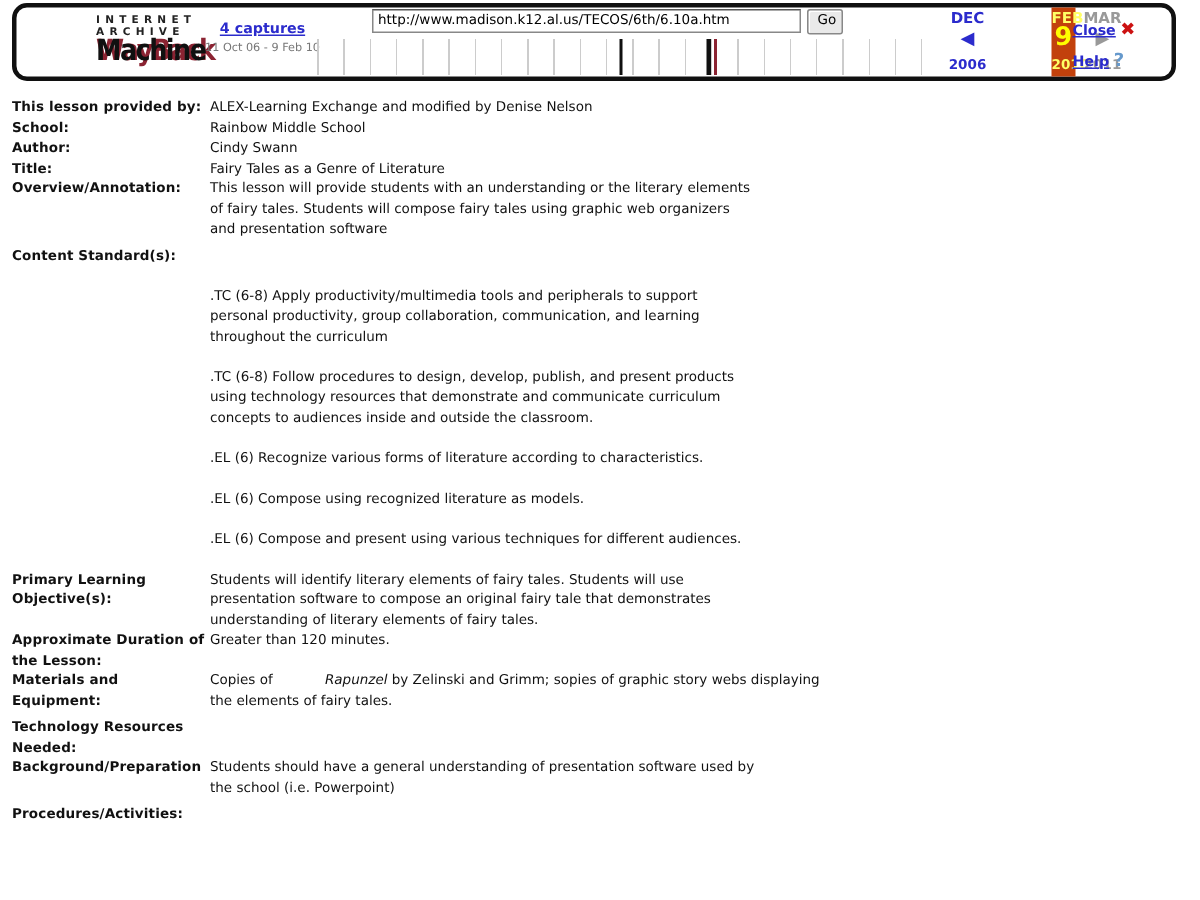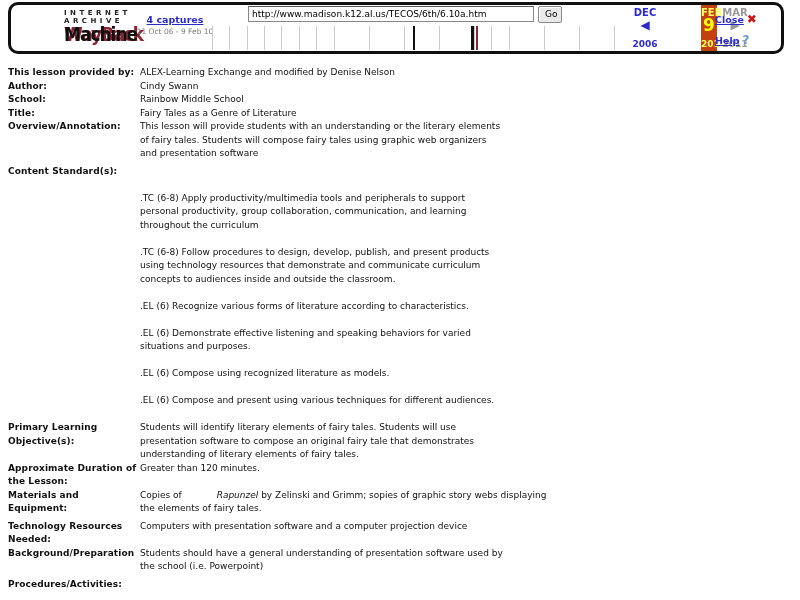--- a/index.html
+++ b/index.html
@@ -119,26 +119,26 @@
   </div>
 </div>
 
 <div class="doc">
 
   <div class="drow">
     <div class="dlabel">This lesson provided by:</div>
     <div class="dvalue">ALEX-Learning Exchange and modified by Denise Nelson</div>
   </div>
   <div class="drow">
+    <div class="dlabel">School:</div>
+    <div class="dvalue">Rainbow Middle School</div>
+  </div>
+  <div class="drow">
     <div class="dlabel">Author:</div>
     <div class="dvalue">Cindy Swann</div>
-  </div>
-  <div class="drow">
-    <div class="dlabel">School:</div>
-    <div class="dvalue">Rainbow Middle School</div>
   </div>
   <div class="drow">
     <div class="dlabel">Title:</div>
     <div class="dvalue">Fairy Tales as a Genre of Literature</div>
   </div>
   <div class="drow">
     <div class="dlabel">Overview/Annotation:</div>
     <div class="dvalue">This lesson will provide students with an understanding or the literary elements
 of fairy tales.  Students will compose fairy tales using graphic web organizers
 and presentation software</div>
@@ -147,22 +147,20 @@
   <div class="drow mt4">
     <div class="dlabel">Content Standard(s):</div>
     <div class="dvalue std-items">
       <div>.TC (6-8)  Apply productivity/multimedia tools and peripherals to support
 personal productivity, group collaboration, communication, and learning
 throughout the curriculum</div>
       <div>.TC (6-8) Follow procedures to design, develop, publish, and present products
 using technology resources that demonstrate and communicate curriculum
 concepts to audiences inside and outside the classroom.</div>
       <div>.EL (6) Recognize various forms of literature according to characteristics.</div>
-      <div>.EL (6) Demonstrate effective listening and speaking behaviors for varied
-situations and purposes.</div>
       <div>.EL (6) Compose using recognized literature as models.</div>
       <div>.EL (6) Compose and present using various techniques for different audiences.</div>
     </div>
   </div>
 
   <div class="drow">
     <div class="dlabel">Primary Learning
 Objective(s):</div>
     <div class="dvalue">Students will identify literary elements of fairy tales.  Students will use
 presentation software to compose an original fairy tale that demonstrates
@@ -177,21 +175,20 @@
 
   <div class="drow">
     <div class="dlabel">Materials and Equipment:</div>
     <div class="dvalue"><span>Copies of </span><span class="book">Rapunzel</span><span> by Zelinski and Grimm; sopies of graphic story webs displaying
 the elements of fairy tales.</span></div>
   </div>
 
   <div class="drow mt4">
     <div class="dlabel">Technology Resources
 Needed:</div>
-    <div class="dvalue">Computers with presentation software and a computer projection device</div>
   </div>
 
   <div class="drow">
     <div class="dlabel">Background/Preparation</div>
     <div class="dvalue">Students should have a general understanding of presentation software used by
 the school (i.e. Powerpoint)</div>
   </div>
 
   <div class="drow mt4">
     <div class="dlabel">Procedures/Activities:</div>

